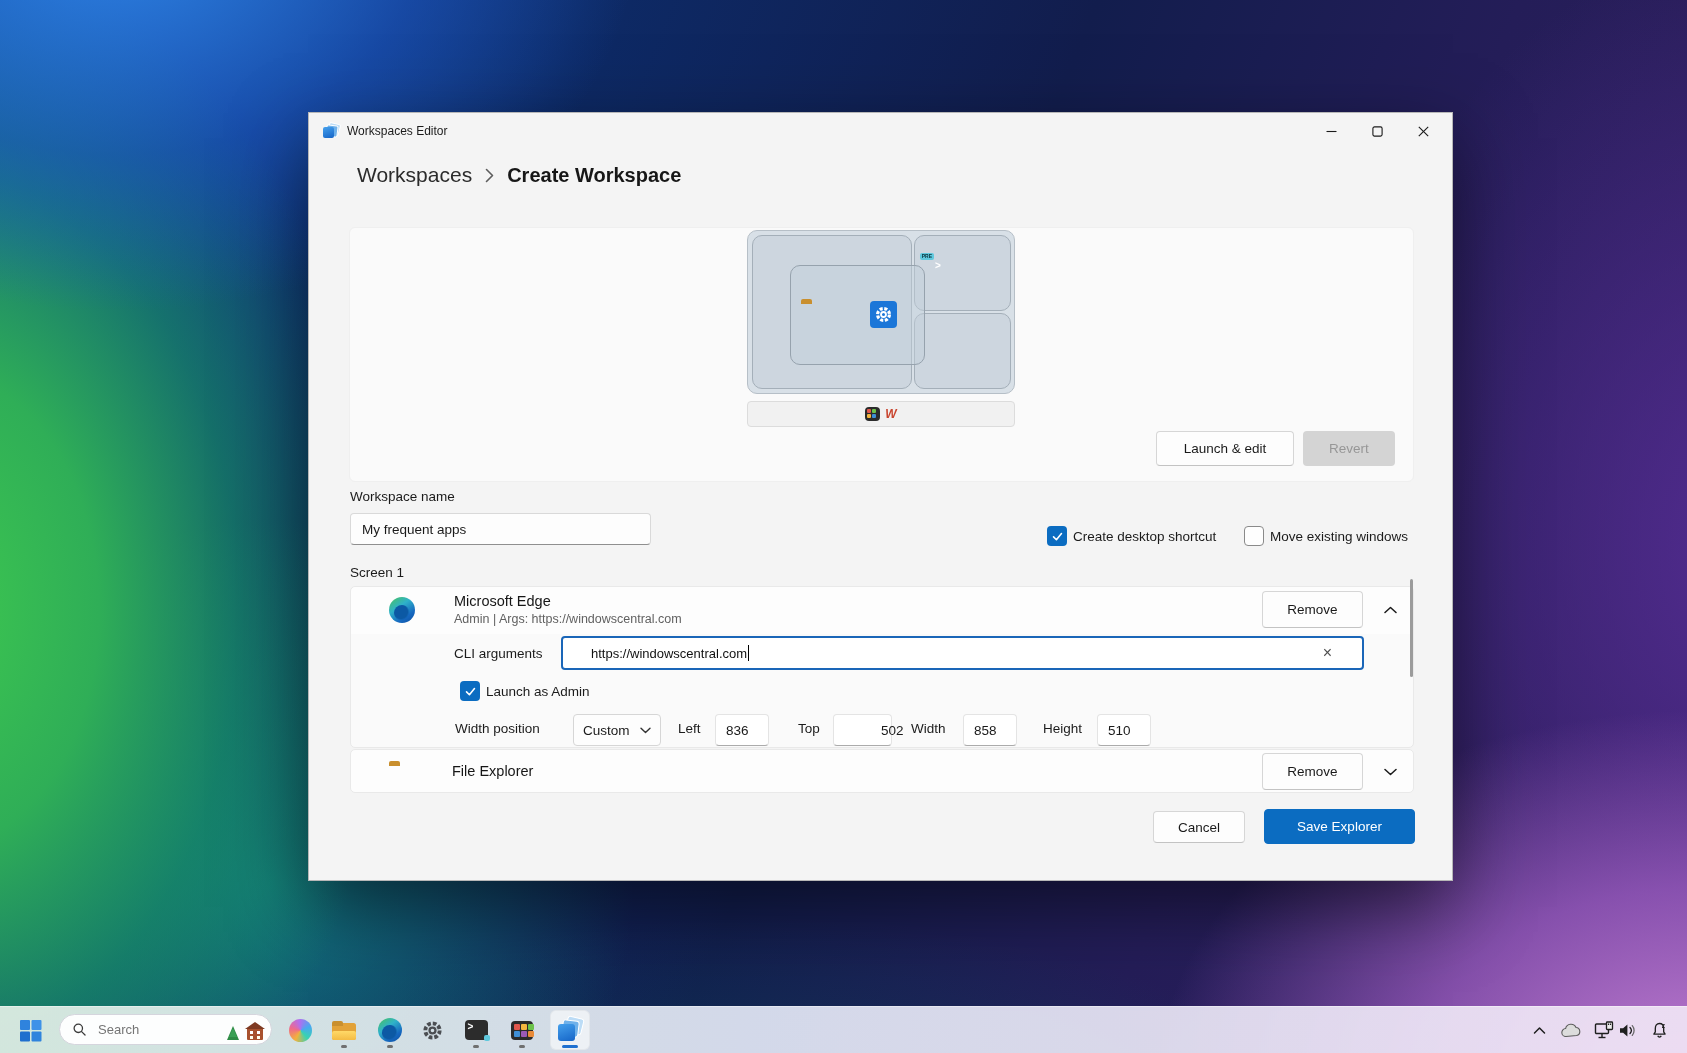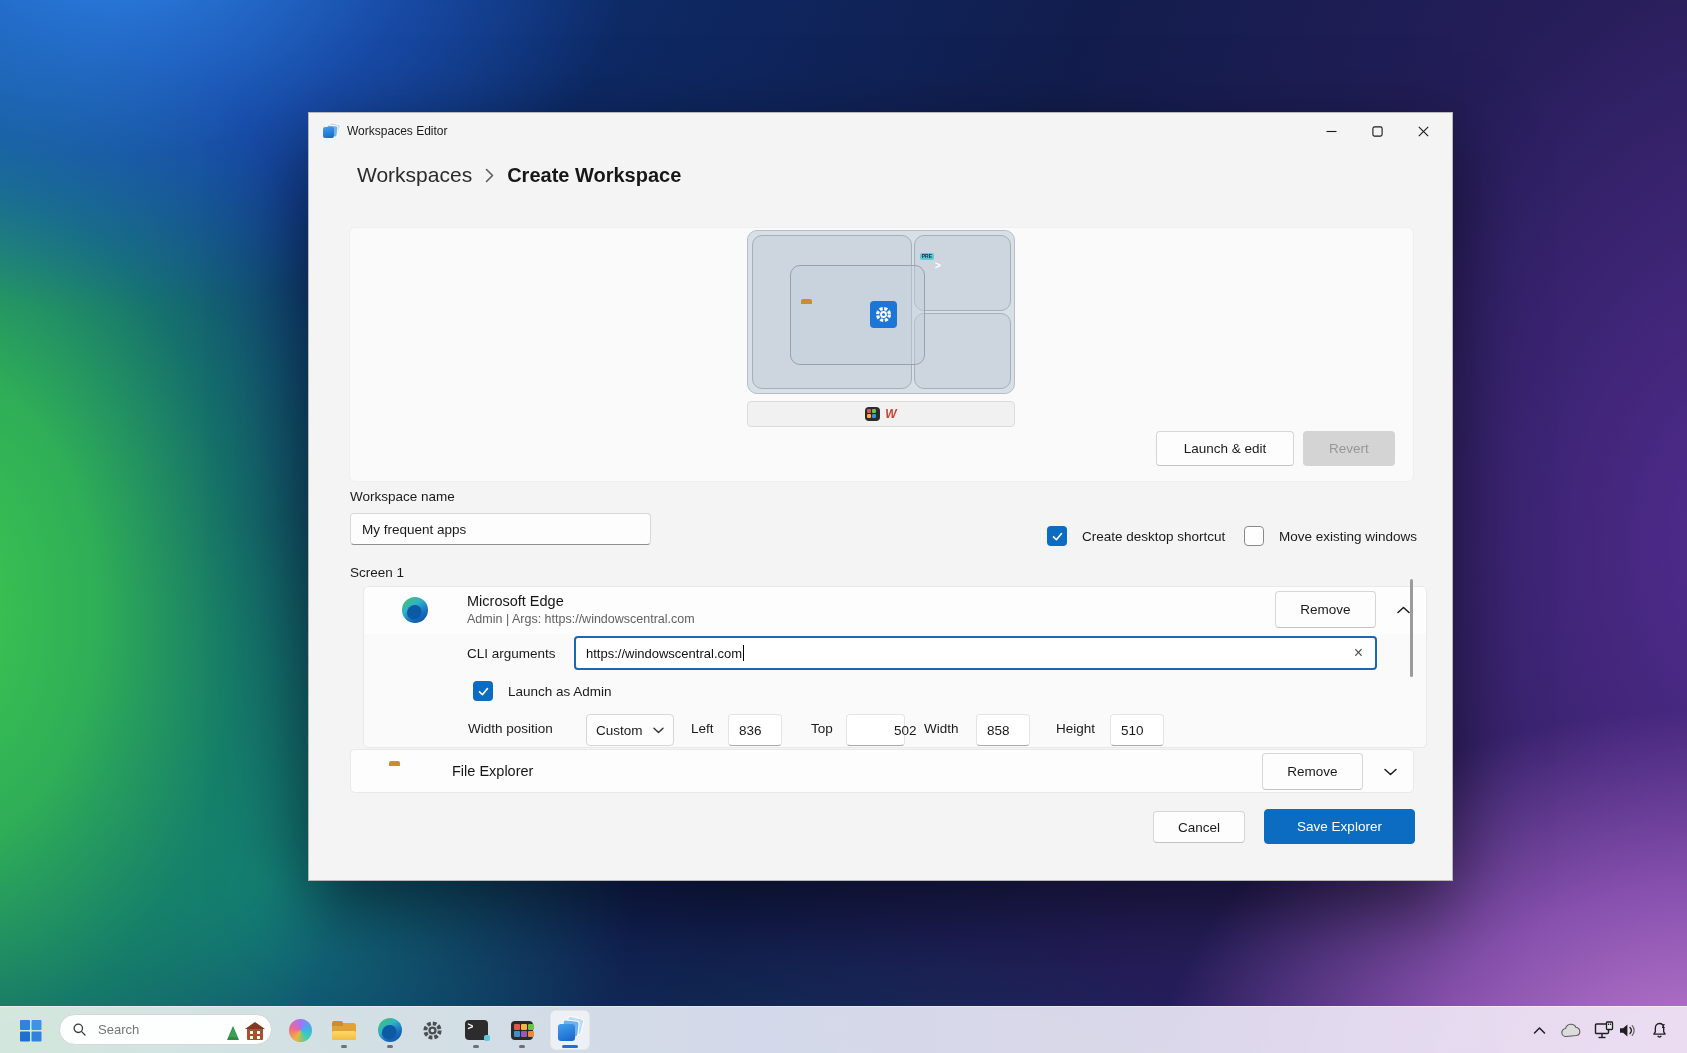--- a/index.html
+++ b/index.html
@@ -57,36 +57,36 @@
   .monitor-tray{position:absolute;left:438px;top:288px;width:268px;height:26px;background:#f1f1f1;border:1px solid #dcdcdc;border-radius:4px;box-sizing:border-box;display:flex;align-items:center;justify-content:center;gap:5px;}
   
   .btn{font-family:inherit;font-size:13.5px;color:#1a1a1a;background:#fdfdfd;border:1px solid #d6d6d6;border-bottom-color:#c3c3c3;border-radius:4px;box-sizing:border-box;}
   .btn.disabled{background:#d4d4d4;border:none;color:#979797;}
   .btn.primary{background:#0b6cc1;border:1px solid #0b6cc1;color:#fff;}
   .launch-btn{position:absolute;left:847px;top:318px;width:138px;height:35px;}
   .revert-btn{position:absolute;left:994px;top:318px;width:92px;height:35px;}
   
   .field-label{position:absolute;font-size:13.5px;color:#1b1b1b;}
   .text-input{position:absolute;background:#fdfdfd;border:1px solid #d9d9d9;border-bottom:1px solid #8f8f8f;border-radius:4px;box-sizing:border-box;font-family:inherit;font-size:13.5px;color:#1a1a1a;padding:0 11px;}
-  .chk-group{position:absolute;display:flex;align-items:center;gap:15px;}
+  .chk-group{position:absolute;display:flex;align-items:center;gap:6px;}
   .chk{width:20px;height:20px;border-radius:4px;box-sizing:border-box;display:flex;align-items:center;justify-content:center;flex:none;}
   .chk.on{background:#0b6cc1;}
   .chk.off{background:rgba(255,255,255,.9);border:1px solid #8a8a8a;}
   .chk-label{font-size:13.5px;color:#1b1b1b;white-space:nowrap;}
   
   .card{position:absolute;background:#fdfdfd;border:1px solid #e9e9e9;border-radius:5px;box-sizing:border-box;}
-  .card-edge{left:54px;top:473px;width:1064px;height:162px;background:#fafafa;}
+  .card-edge{left:41px;top:473px;width:1064px;height:162px;background:#fafafa;}
   .edge-header{position:absolute;left:0;top:0;right:0;height:47px;background:#fdfdfd;border-radius:5px 5px 0 0;}
   .card-fe{left:41px;top:636px;width:1064px;height:44px;}
   .app-title{position:absolute;font-size:14.5px;color:#161616;}
   .app-meta{position:absolute;font-size:12.5px;color:#616161;}
   .remove-btn{position:absolute;width:101px;height:37px;}
   .expander{position:absolute;width:26px;height:26px;background:transparent;border:none;display:flex;align-items:center;justify-content:center;}
   
-  .cli-input{position:absolute;left:210px;top:49px;width:803px;height:34px;background:#fff;border:2px solid #1a66b8;border-radius:4px;box-sizing:border-box;display:flex;align-items:center;padding:0 10px;font-size:13px;color:#111;}
+  .cli-input{position:absolute;left:210px;top:49px;width:803px;height:34px;background:#fff;border:2px solid #1a66b8;border-radius:4px;box-sizing:border-box;display:flex;align-items:center;padding:0 28px;font-size:13px;color:#111;}
   .cli-input .val{white-space:nowrap;}
   .caret{display:inline-block;width:1px;height:16px;background:#000;margin-left:1px;}
   .cli-clear{margin-left:auto;background:none;border:none;font-size:16px;color:#4f4f4f;line-height:1;padding:0 2px;font-family:inherit;}
   
   .combo{position:absolute;background:#fdfdfd;border:1px solid #d6d6d6;border-radius:4px;box-sizing:border-box;display:flex;align-items:center;justify-content:space-between;padding:0 9px;font-size:13.5px;color:#1a1a1a;}
   .numbox{position:absolute;background:#fff;border:1px solid #e4e4e4;border-bottom-color:#ababab;border-radius:4px;box-sizing:border-box;display:flex;align-items:center;padding:0 10px;font-size:13.5px;color:#1a1a1a;}
   .scrollbar{position:absolute;left:1101px;top:466px;width:3px;height:98px;background:#9b9b9b;border-radius:2px;}
   
   .cancel-btn{position:absolute;left:844px;top:698px;width:92px;height:32px;}
   .save-btn{position:absolute;left:955px;top:696px;width:151px;height:35px;font-size:13.5px;}

